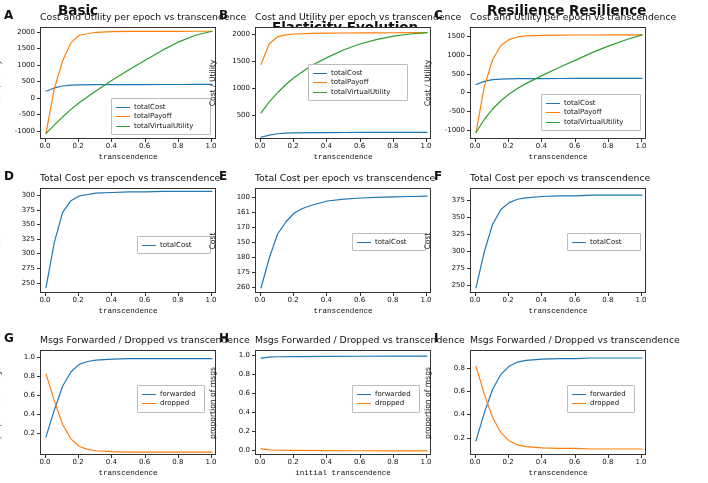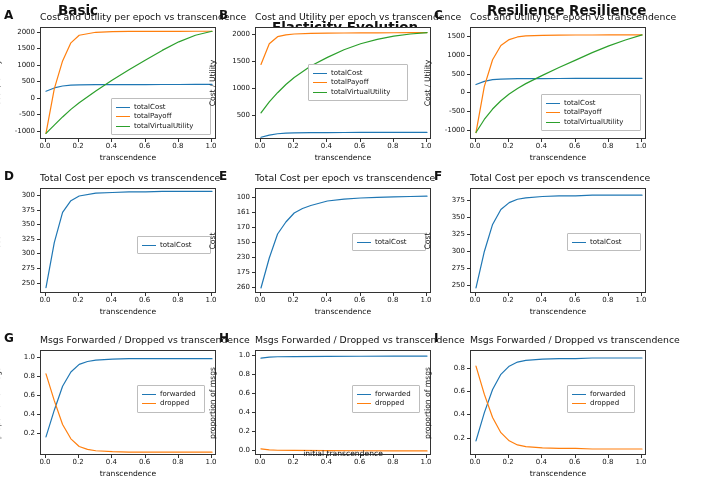--- a/index.html
+++ b/index.html
@@ -49,20 +49,21 @@
     transform:rotate(-90deg);
     transform-origin:left top;
     white-space:nowrap;
   }
   .xlabel{
     position:absolute;
     font-size:7.6px;
     color:#111;
     white-space:nowrap;
     text-align:center;
+    font-family:Liberation Mono, monospace;
   }
   .tick{
     position:absolute;
     font-size:7px;
     color:#111;
     white-space:nowrap;
   }
   .ytick{text-align:right;}
   .xtick{text-align:center;}
   .legend{
@@ -307,21 +308,21 @@
       <div class="tick xtick" style="left: 345.604px; width: 28px; top: 296px;">0.6</div>
       <div class="tickmark" style="left: 359.604px; top: 293px; width: 0.8px; height: 3px;"></div>
       <div class="tick xtick" style="left: 378.811px; width: 28px; top: 296px;">0.8</div>
       <div class="tickmark" style="left: 392.811px; top: 293px; width: 0.8px; height: 3px;"></div>
       <div class="tick xtick" style="left: 412.019px; width: 28px; top: 296px;">1.0</div>
       <div class="tickmark" style="left: 426.019px; top: 293px; width: 0.8px; height: 3px;"></div>
       <div class="tick ytick" style="left: 219px; width: 31px; top: 283px;">260</div>
       <div class="tickmark" style="left: 252px; top: 287px; width: 3px; height: 0.8px;"></div>
       <div class="tick ytick" style="left: 219px; width: 31px; top: 268px;">175</div>
       <div class="tickmark" style="left: 252px; top: 272px; width: 3px; height: 0.8px;"></div>
-      <div class="tick ytick" style="left: 219px; width: 31px; top: 253px;">230</div>
+      <div class="tick ytick" style="left: 219px; width: 31px; top: 253px;">180</div>
       <div class="tickmark" style="left: 252px; top: 257px; width: 3px; height: 0.8px;"></div>
       <div class="tick ytick" style="left: 219px; width: 31px; top: 238px;">150</div>
       <div class="tickmark" style="left: 252px; top: 242px; width: 3px; height: 0.8px;"></div>
       <div class="tick ytick" style="left: 219px; width: 31px; top: 223px;">170</div>
       <div class="tickmark" style="left: 252px; top: 227px; width: 3px; height: 0.8px;"></div>
       <div class="tick ytick" style="left: 219px; width: 31px; top: 208px;">161</div>
       <div class="tickmark" style="left: 252px; top: 212px; width: 3px; height: 0.8px;"></div>
       <div class="tick ytick" style="left: 219px; width: 31px; top: 193px;">100</div>
       <div class="tickmark" style="left: 252px; top: 197px; width: 3px; height: 0.8px;"></div>
       <div class="xlabel" style="left: 255px; width: 176px; top: 307px;">transcendence</div>
@@ -442,21 +443,21 @@
       <div class="tick ytick" style="left: 219px; width: 31px; top: 427.136px;">0.2</div>
       <div class="tickmark" style="left: 252px; top: 431.136px; width: 3px; height: 0.8px;"></div>
       <div class="tick ytick" style="left: 219px; width: 31px; top: 408.045px;">0.4</div>
       <div class="tickmark" style="left: 252px; top: 412.045px; width: 3px; height: 0.8px;"></div>
       <div class="tick ytick" style="left: 219px; width: 31px; top: 388.955px;">0.6</div>
       <div class="tickmark" style="left: 252px; top: 392.955px; width: 3px; height: 0.8px;"></div>
       <div class="tick ytick" style="left: 219px; width: 31px; top: 369.864px;">0.8</div>
       <div class="tickmark" style="left: 252px; top: 373.864px; width: 3px; height: 0.8px;"></div>
       <div class="tick ytick" style="left: 219px; width: 31px; top: 350.773px;">1.0</div>
       <div class="tickmark" style="left: 252px; top: 354.773px; width: 3px; height: 0.8px;"></div>
-      <div class="xlabel" style="left: 255px; width: 176px; top: 449px;">initial transcendence</div>
+      <div class="xlabel" style="left: 255px; width: 176px; top: 469px;">initial transcendence</div>
       <div class="ylabel" style="left: 217px; top: 402.5px; transform: rotate(-90deg) translate(-50%, -100%);">proportion of msgs</div>
       <div class="panel-letter" style="left: 434px; top: 331px;">I</div>
       <div class="panel-title" style="left: 470px; width: 176px; top: 334px;">Msgs Forwarded / Dropped vs transcendence</div>
       <div class="plotbox" style="left: 470px; top: 350px; width: 176px; height: 105px;">
         <svg width="176" height="105" viewBox="0 0 176 105">
           <polyline points="4.98,89.83 13.28,61.83 21.58,38.50 29.89,23.33 38.19,15.17 46.49,11.08 54.79,9.33 71.40,8.17 88.00,7.58 104.60,7.58 121.21,7.00 137.81,7.00 154.42,7.00 171.02,7.00" fill="none" stroke="#1f77b4" stroke-width="1.2" stroke-linejoin="round" stroke-linecap="round"></polyline>
           <polyline points="4.98,15.17 13.28,43.17 21.58,66.50 29.89,81.67 38.19,89.83 46.49,93.92 54.79,95.67 71.40,96.83 88.00,97.42 104.60,97.42 121.21,98.00 137.81,98.00 154.42,98.00 171.02,98.00" fill="none" stroke="#ff7f0e" stroke-width="1.2" stroke-linejoin="round" stroke-linecap="round"></polyline>
         </svg>
         <div class="legend" style="left: 96px; top: 34px; width: 68px;">
           <div class="row">

